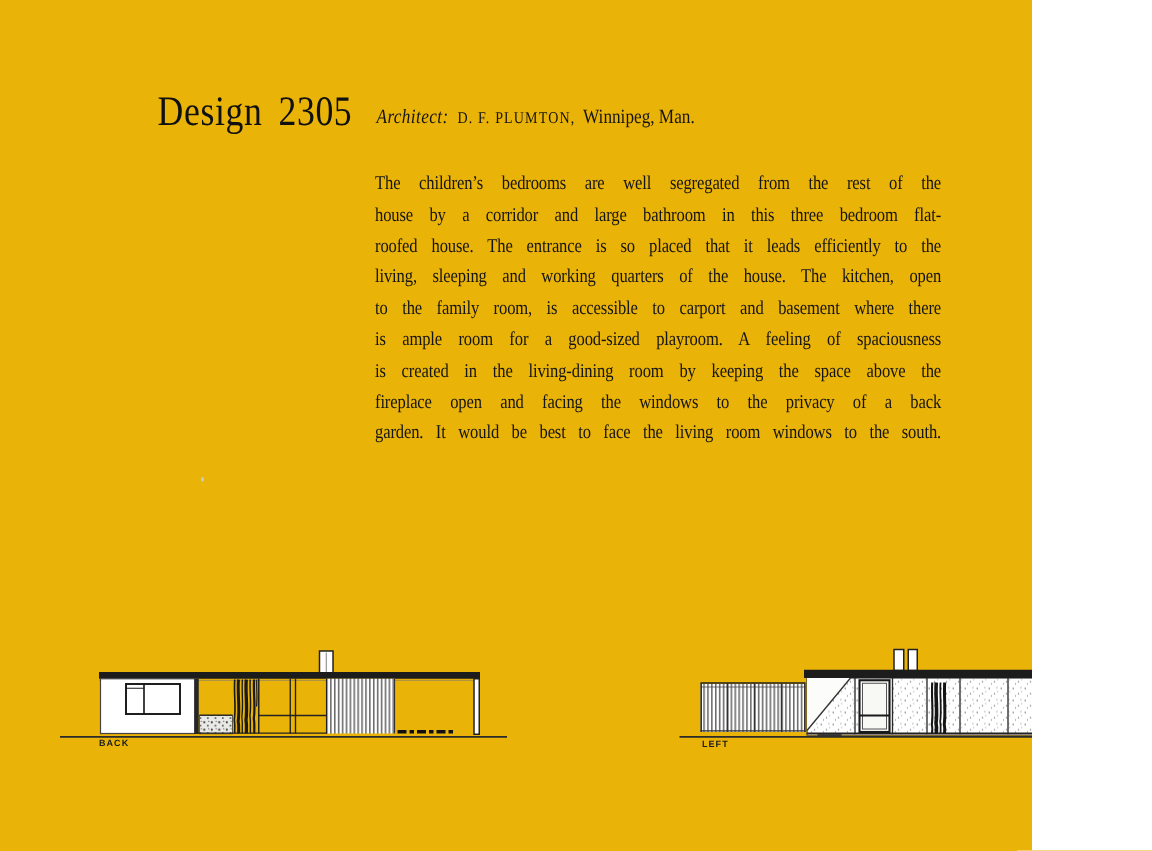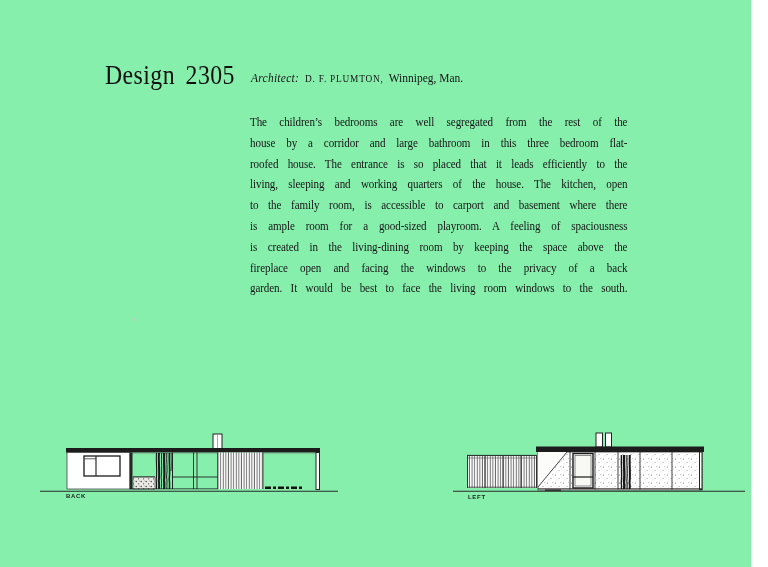--- a/index.html
+++ b/index.html
@@ -1,18 +1,18 @@
 <!DOCTYPE html>
 <html><head>
 <meta charset="utf-8">
 <style>
   html,body{margin:0;padding:0;}
   .page{
-    position:relative;width:751px;height:567px;overflow:hidden;
-    background:#86efac;color:#141414;
+    position:relative;width:688px;height:567px;overflow:hidden;
+    background:#eab308;color:#141414;
     font-family:"Liberation Serif", serif;
   }
   .condense{transform:scaleX(0.85);transform-origin:0 0;}
   .title{
     position:absolute;left:105px;top:60px;
     font-size:28px;line-height:30px;word-spacing:5px;letter-spacing:0.5px;
     color:#101010;white-space:nowrap;
   }
   .arch{
     position:absolute;left:251px;top:69px;white-space:nowrap;

